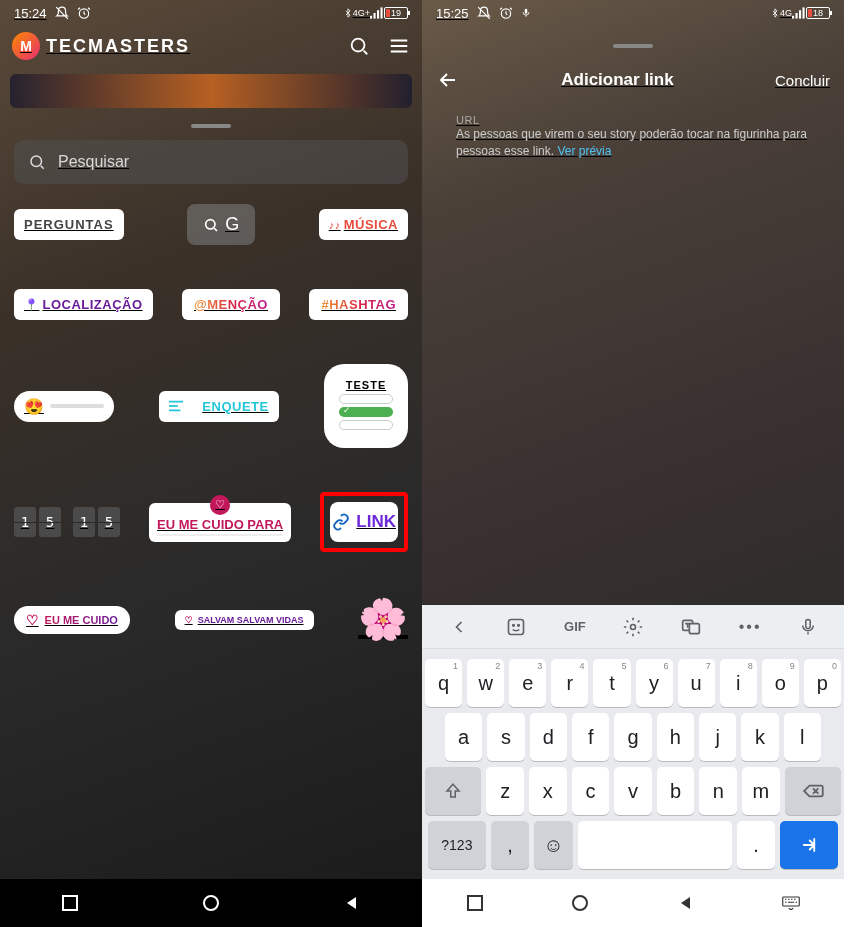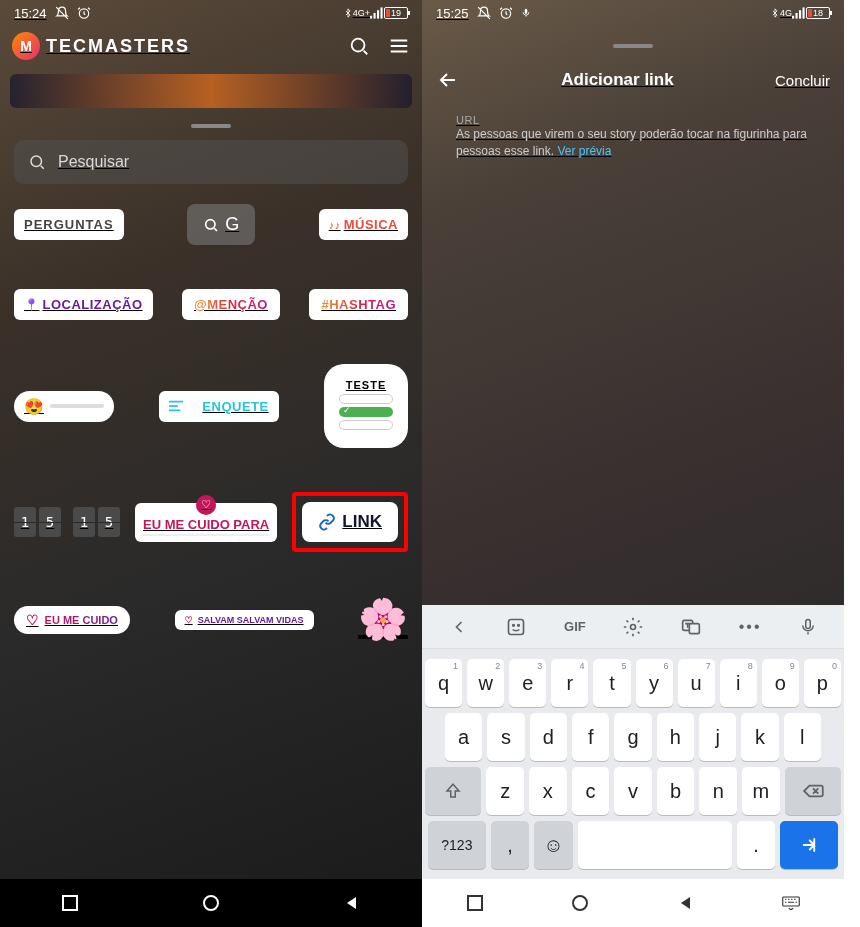--- a/index.html
+++ b/index.html
@@ -57,21 +57,21 @@
 .clock-sticker { display:flex; gap:3px;}
 .clock-digit { background:#4a4a4a; color:#fff; width:22px; height:30px; border-radius:3px; display:flex; align-items:center; justify-content:center; font-family:monospace; font-size:14px; position:relative;}
 .clock-digit::after { content:''; position:absolute; left:0; right:0; top:50%; height:1px; background:#2a2a2a;}
 .clock-sep { width:6px;}
 
 .cuido-sticker { background:#fff; border-radius:6px; padding:4px 8px 6px; text-align:center; position:relative;}
 .cuido-heart { width:20px; height:20px; background:#c2185b; border-radius:50%; margin:-12px auto 2px; display:flex; align-items:center; justify-content:center; color:#fff; font-size:11px;}
 .cuido-text { font-size:13px; font-weight:700; color:#c2185b;}
 .cuido-line { height:2px; background:#eee; margin-top:2px;}
 
-.link-sticker { background:#fff; border-radius:8px; padding:10px 16px; color:#0f172a; font-weight:700; font-size:17px; display:flex; align-items:center; gap:6px;}
+.link-sticker { background:#fff; border-radius:8px; padding:10px 2px; color:#6d28d9; font-weight:700; font-size:17px; display:flex; align-items:center; gap:6px;}
 .link-highlight { border:4px solid #ff0000; padding:6px; border-radius:4px;}
 
 .heart-pill { background:#fff; border-radius:20px; padding:6px 12px; display:flex; align-items:center; gap:6px; font-size:11px; font-weight:700;}
 .heart-pill .hicon { color:#c2185b; font-size:14px;}
 .heart-pill.grad .txt { background:linear-gradient(90deg,#c2185b,#6a1b9a); -webkit-background-clip:text; -webkit-text-fill-color:transparent;}
 .vacinas { background:#fff; border-radius:6px; padding:5px 10px; text-align:center; font-size:9px; font-weight:700; color:#6a1b9a; display:flex; align-items:center; gap:5px;}
 .flower { font-size:40px;}
 
 
 .right-header { padding: 12px 0 8px; position:relative;}

